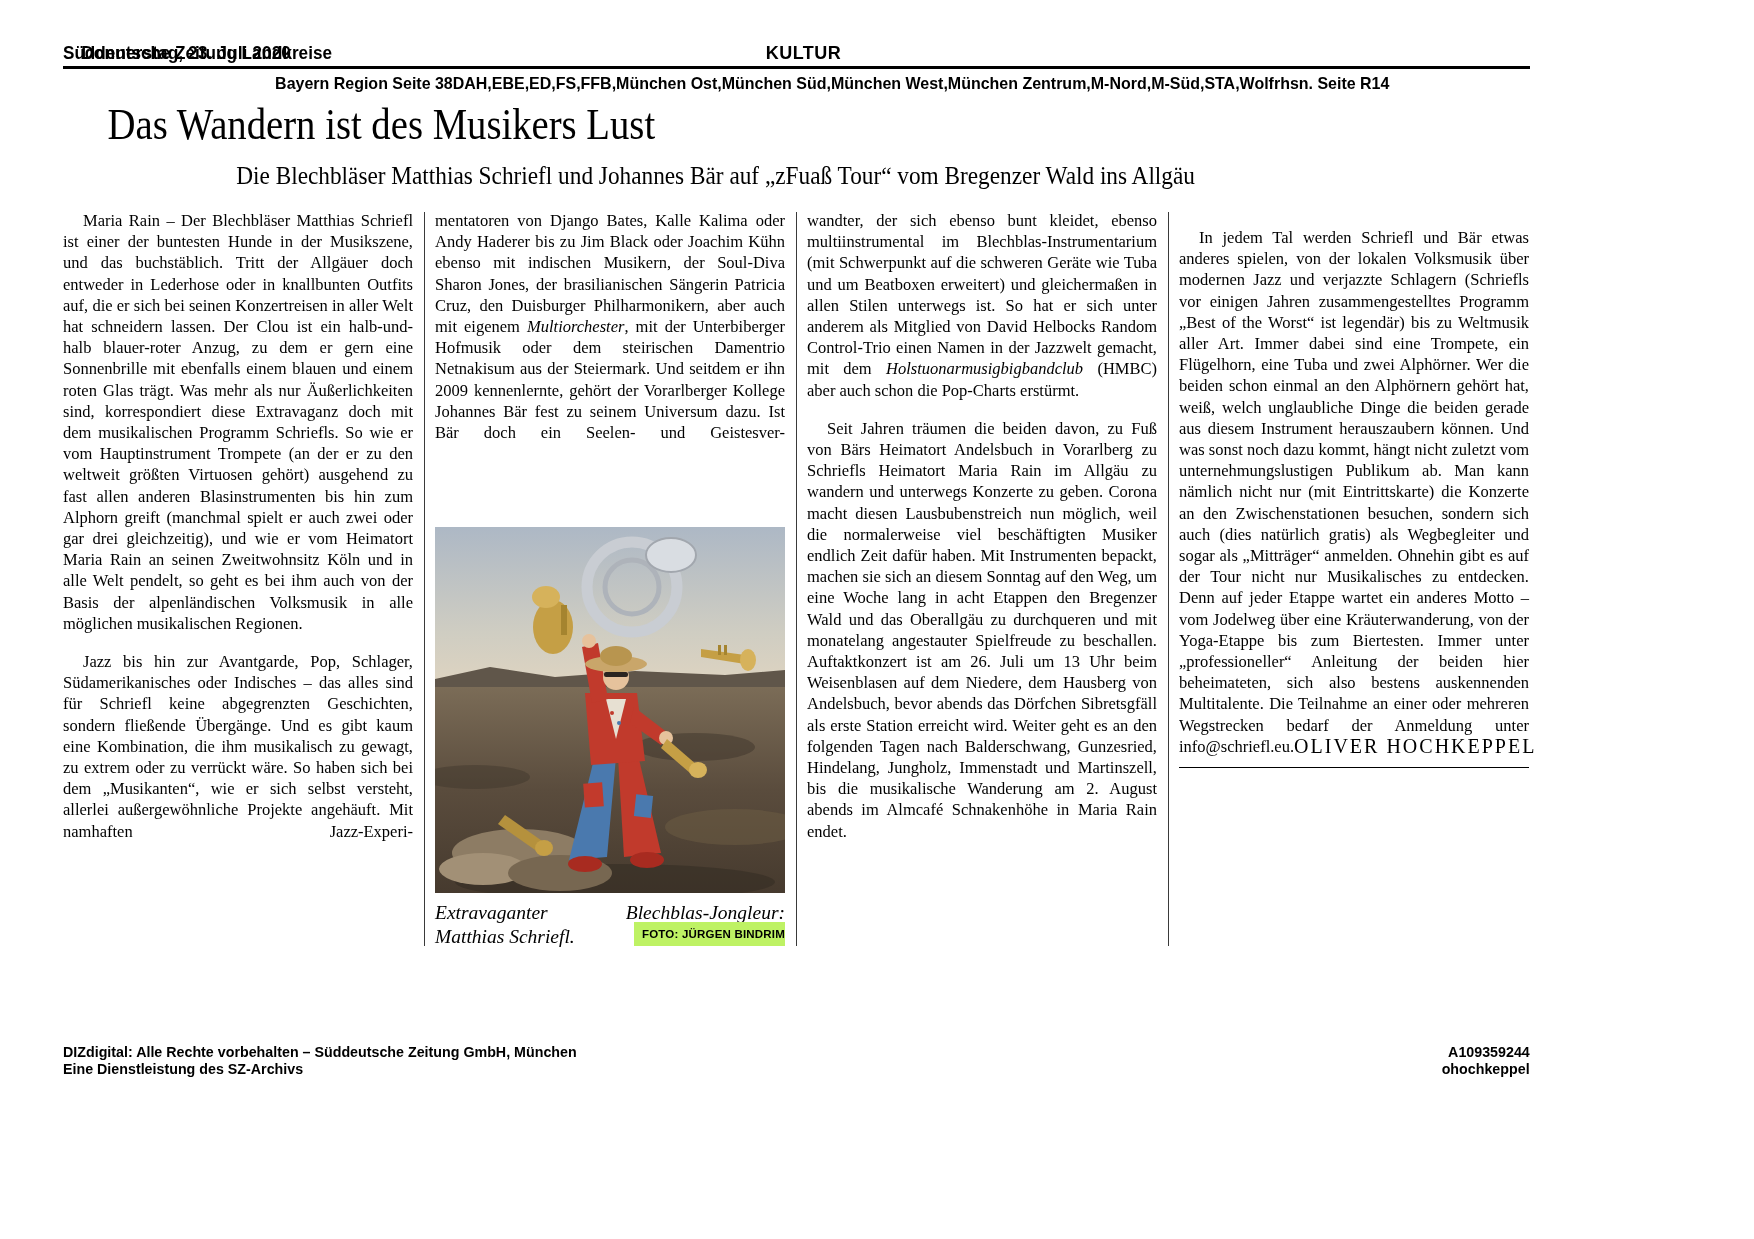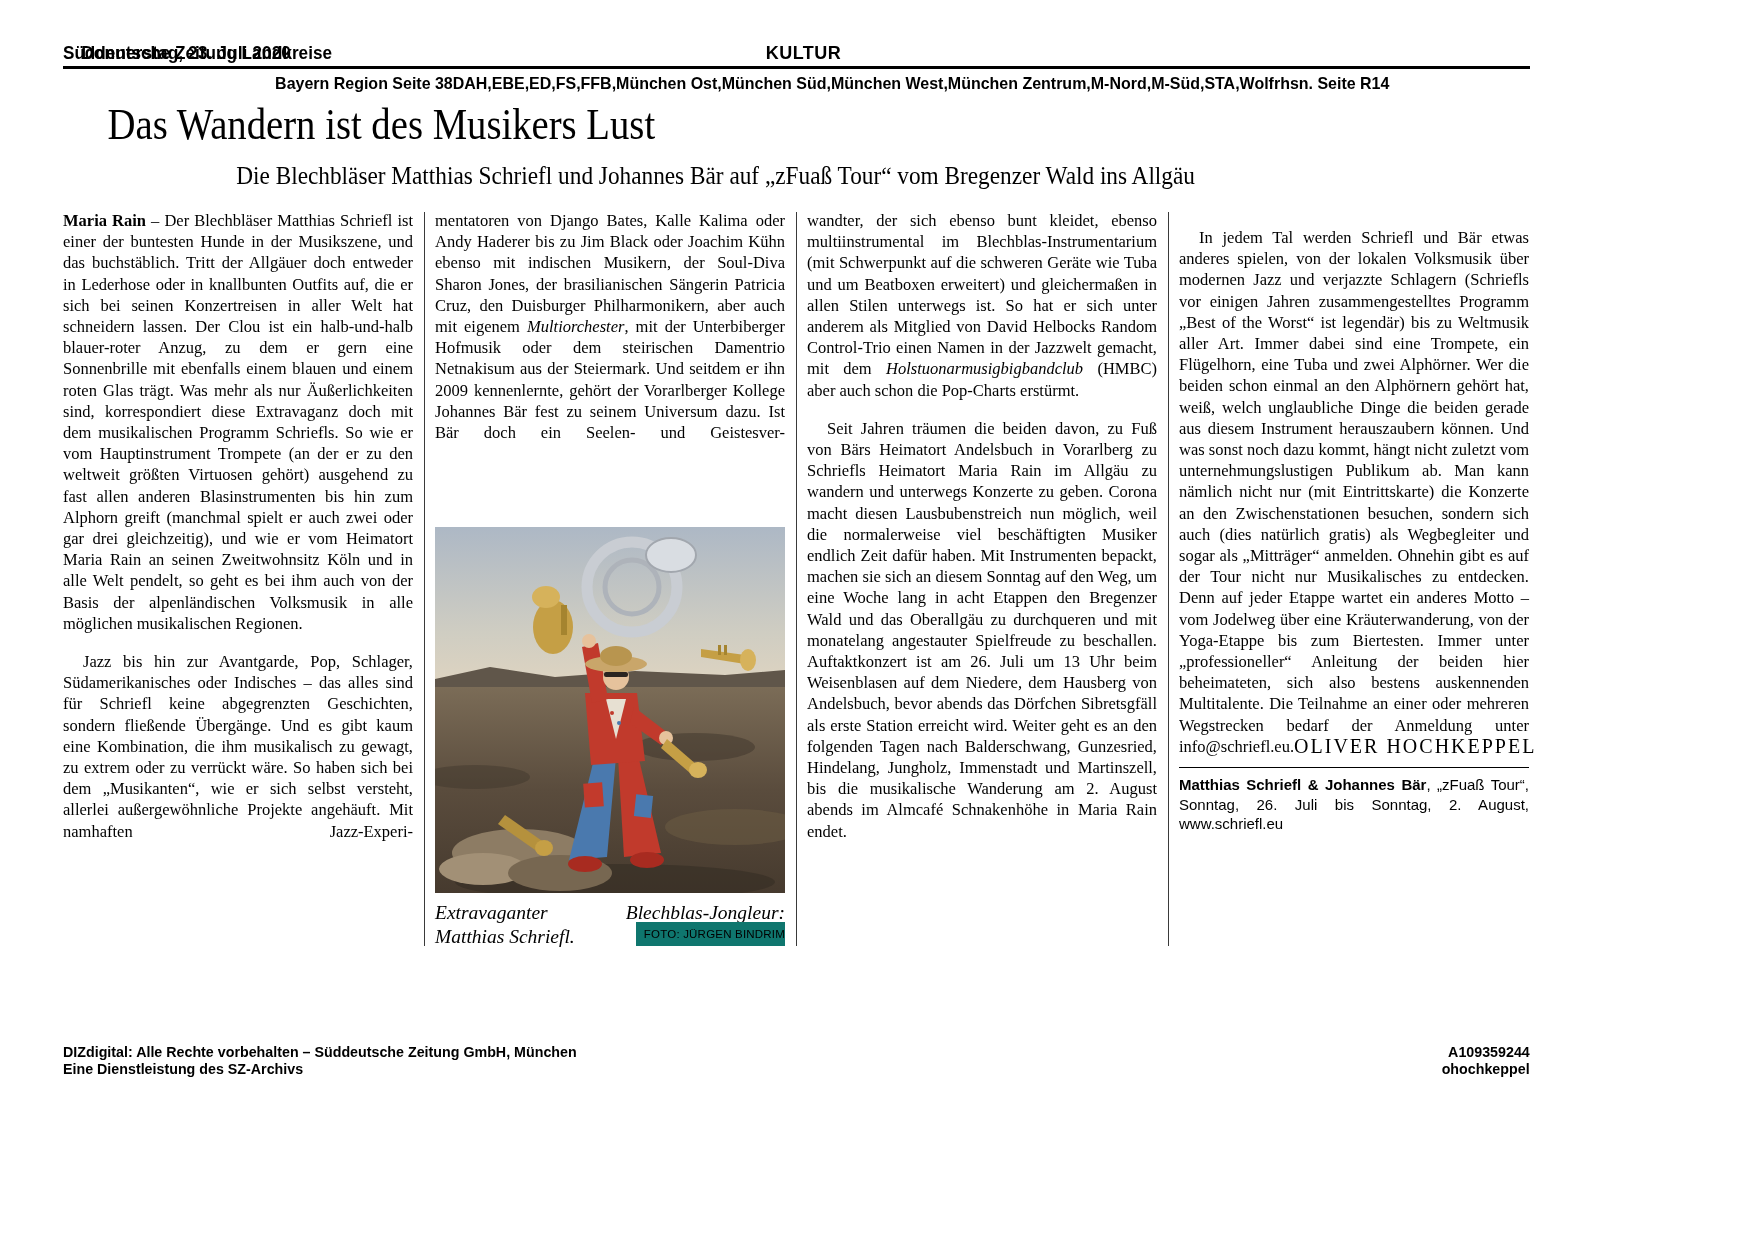--- a/index.html
+++ b/index.html
@@ -29,31 +29,31 @@
   #subhead .sqz{display:inline-block;transform:scaleX(.95);transform-origin:center;}
 
   
   .col{position:absolute;top:210px;width:350px;font-size:16.5px;line-height:21.2px;text-align:justify;}
   #col1{left:63px;} #col2{left:435px;} #col3{left:807px;} #col4{left:1179px;}
   .vrule{position:absolute;top:212px;height:734px;width:1px;background:#3a3a3a;}
   #vrule1{left:424px;} #vrule2{left:796px;} #vrule3{left:1168px;}
   .col p{margin:0;}
   .col p.ind{text-indent:20px;margin-top:17px;}
   .col p.tal-just{text-align-last:justify;-moz-text-align-last:justify;}
-  .b{font-weight:700;}
+  .b{font-weight:400;margin-left:20px;}
   .i{font-style:italic;}
 
   
   #photo{left:435px;top:527px;width:350px;height:366px;}
   #photo svg{display:block;width:350px;height:366px;}
   #caption{left:435px;top:901px;width:350px;font-size:19.5px;line-height:24px;
     font-style:italic;text-align:justify;}
   #photo-credit{position:absolute;right:0;bottom:3px;font-style:normal;
-    font-family:"Liberation Sans", sans-serif;font-size:11.5px;font-weight:400;
-    letter-spacing:.2px;background:#0f766e;padding-left:8px;}
+    font-family:"Liberation Sans", sans-serif;font-size:11.5px;font-weight:700;
+    letter-spacing:.2px;background:#bef264;padding-left:8px;}
 
   
   .lastline{display:flex;justify-content:space-between;align-items:center;}
   .byline{letter-spacing:2px;font-size:20px;white-space:nowrap;}
   #info-rule{border:0;border-top:1.5px solid #000;margin:10px 0 7px 0;width:350px;}
   #info-block{font-family:"Liberation Sans", sans-serif;font-size:15px;line-height:19.5px;text-align:justify;}
 
   
   .foot{font-family:"Liberation Sans", sans-serif;font-weight:700;font-size:15.5px;line-height:16.5px;white-space:nowrap;}
   #foot-left{left:63px;top:1044px;transform:scaleX(.92);transform-origin:left top;}
@@ -164,21 +164,20 @@
   <p class="ind"><span>Seit Jahren träumen die beiden davon, zu Fuß von Bärs Heimatort Andelsbuch in Vorarlberg zu Schriefls Heimatort Maria Rain im Allgäu zu wandern und unterwegs Konzerte zu geben. Corona macht diesen Lausbubenstreich nun möglich, weil die normalerweise viel beschäftigten Musiker endlich Zeit dafür haben. Mit Instrumenten bepackt, machen sie sich an diesem Sonntag auf den Weg, um eine Woche lang in acht Etappen den Bregenzer Wald und das Oberallgäu zu durchqueren und mit monatelang angestauter Spielfreude zu beschallen. Auftaktkonzert ist am 26. Juli um 13 Uhr beim Weisenblasen auf dem Niedere, dem Hausberg von Andelsbuch, bevor abends das Dörfchen Sibretsgfäll als erste Station erreicht wird. Weiter geht es an den folgenden Tagen nach Balderschwang, Gunzesried, Hindelang, Jungholz, Immenstadt und Martinszell, bis die musikalische Wanderung am 2. August abends im Almcafé Schnakenhöhe in Maria Rain endet.</span></p>
 </div>
 
 <div id="col4" class="col">
   <p class="ind tal-just"><span>In jedem Tal werden Schriefl und Bär etwas anderes spielen, von der lokalen Volksmusik über modernen Jazz und verjazzte Schlagern (Schriefls vor einigen Jahren zusammengestelltes Programm „Best of the Worst“ ist legendär) bis zu Weltmusik aller Art. Immer dabei sind eine Trompete, ein Flügelhorn, eine Tuba und zwei Alphörner. Wer die beiden schon einmal an den Alphörnern gehört hat, weiß, welch unglaubliche Dinge die beiden gerade aus diesem Instrument herauszaubern können. Und was sonst noch dazu kommt, hängt nicht zuletzt vom unternehmungslustigen Publikum ab. Man kann nämlich nicht nur (mit Eintrittskarte) die Konzerte an den Zwischenstationen besuchen, sondern sich auch (dies natürlich gratis) als Wegbegleiter und sogar als „Mitträger“ anmelden. Ohnehin gibt es auf der Tour nicht nur Musikalisches zu entdecken. Denn auf jeder Etappe wartet ein anderes Motto – vom Jodelweg über eine Kräuterwanderung, von der Yoga-Etappe bis zum Biertesten. Immer unter „professioneller“ Anleitung der beiden hier beheimateten, sich also bestens auskennenden Multitalente. Die Teilnahme an einer oder mehreren Wegstrecken bedarf der Anmeldung unter</span></p>
   <div class="lastline">
     <span>info@schriefl.eu.</span>
     <span class="byline">OLIVER HOCHKEPPEL</span>
   </div>
   <hr id="info-rule">
-  <p id="info-block"><span class="b">Matthias Schriefl &amp; Johannes Bär</span><span>, „zFuaß Tour“, Sonntag, 26. Juli bis Sonntag, 2. August, www.schriefl.eu</span></p>
 </div>
 
 <div id="foot-left" class="abs foot">
   <div>DIZdigital: Alle Rechte vorbehalten – Süddeutsche Zeitung GmbH, München</div>
   <div>Eine Dienstleistung des SZ-Archivs</div>
 </div>
 <div id="foot-right" class="abs foot">
   <div class="sqz">A109359244</div><br>
   <div class="sqz">ohochkeppel</div>
 </div>

